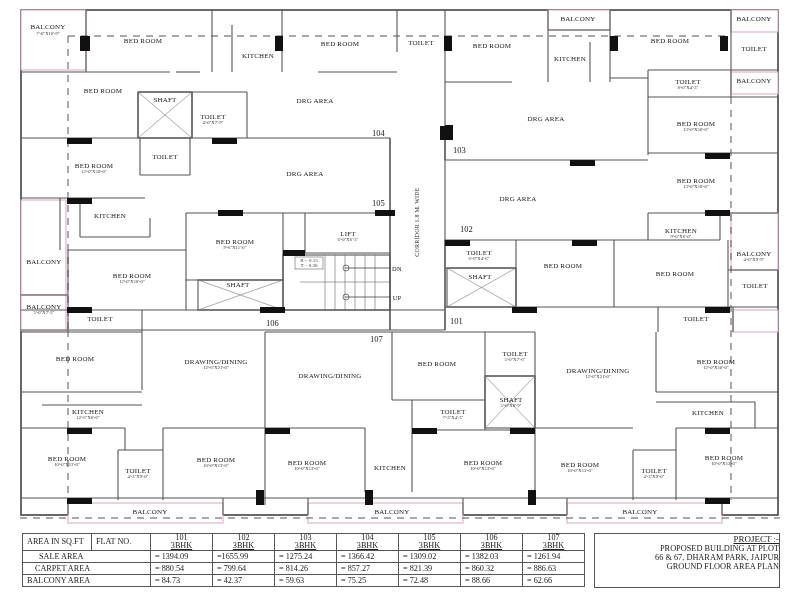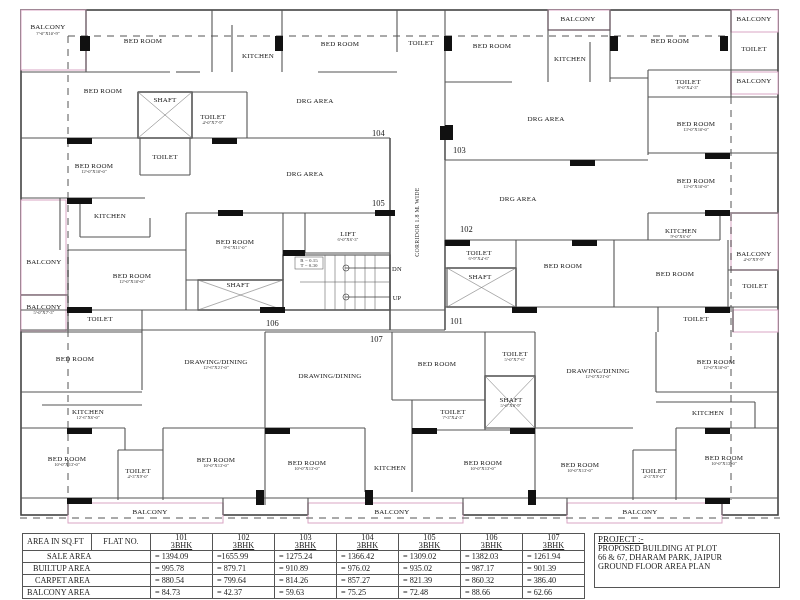--- a/index.html
+++ b/index.html
@@ -16,21 +16,21 @@
   .dash{stroke:#555;stroke-width:1;stroke-dasharray:7,6;fill:none;}
   .x{stroke:#777;stroke-width:0.6;}
 
   #area-table{position:absolute;left:22px;top:533px;border-collapse:collapse;font-size:8.2px;}
   #area-table td{border:1px solid #555;padding:0 4px;height:11px;line-height:10px;white-space:nowrap;}
   #area-table .hdr td{height:16px;}
   #area-table .val{text-align:left;width:53px;}
   #area-table .flat{text-align:center;line-height:8px;}
   #area-table .flat span{display:block;}
   #area-table .flat .t{text-decoration:underline;}
-  #project{position:absolute;left:594px;top:533px;width:186px;height:55px;border:1px solid #555;font-size:8.3px;padding-left:3px;box-sizing:border-box;}
+  #project{position:absolute;left:594px;top:533px;width:186px;height:55px;border:1px solid #555;font-size:8.3px;padding-left:3px;box-sizing:border-box;text-align:right;}
   #project .ph{text-decoration:underline;font-size:9px;line-height:10px;}
   #project .pl{line-height:9px;}
   #project .pg{line-height:9px;}
 </style>
 </head>
 <body>
 
 <div id="plan">
 <svg viewBox="0 0 800 525" xmlns="http://www.w3.org/2000/svg">
 
@@ -344,21 +344,21 @@
   <text class="lbl" x="724" y="460">BED ROOM</text>
   <text class="dim" x="724" y="465">10'-0"X13'-0"</text>
   <text class="lbl" x="640" y="514">BALCONY</text>
 </svg>
 </div>
 
 <table id="area-table">
   <tbody>
       <tr class="hdr">
     <td style="width:60px">AREA IN SQ.FT</td>
-    <td style="width:50px;text-align:center">FLAT NO.</td>
+    <td style="width:50px;text-align:left">FLAT NO.</td>
     <td class="flat val">
           <span>101</span>
           <span class="t">3BHK</span>
         </td>
     <td class="flat val">
           <span>102</span>
           <span class="t">3BHK</span>
         </td>
     <td class="flat val">
           <span>103</span>
@@ -375,48 +375,38 @@
     <td class="flat val">
           <span>106</span>
           <span class="t">3BHK</span>
         </td>
     <td class="flat val">
           <span>107</span>
           <span class="t">3BHK</span>
         </td>
   </tr>
   <tr>
-    <td colspan="2" style="padding-left:24px">SALE AREA</td>
+    <td colspan="2" style="padding-left:16px">SALE AREA</td>
     <td class="val">= 1394.09</td>
     <td class="val">=1655.99</td>
     <td class="val">= 1275.24</td>
     <td class="val">= 1366.42</td>
     <td class="val">= 1309.02</td>
     <td class="val">= 1382.03</td>
     <td class="val">= 1261.94</td>
   </tr>
   <tr>
-    <td colspan="2" style="padding-left:10px">BUILTUP AREA</td>
-    <td class="val">= 995.78</td>
-    <td class="val">= 879.71</td>
-    <td class="val">= 910.89</td>
-    <td class="val">= 976.02</td>
-    <td class="val">= 935.02</td>
-    <td class="val">= 987.17</td>
-    <td class="val">= 901.39</td>
-  </tr>
-  <tr>
     <td colspan="2" style="padding-left:12px">CARPET AREA</td>
     <td class="val">= 880.54</td>
     <td class="val">= 799.64</td>
     <td class="val">= 814.26</td>
     <td class="val">= 857.27</td>
     <td class="val">= 821.39</td>
     <td class="val">= 860.32</td>
-    <td class="val">= 386.40</td>
+    <td class="val">= 886.63</td>
   </tr>
   <tr>
     <td colspan="2" style="">BALCONY AREA</td>
     <td class="val">= 84.73</td>
     <td class="val">= 42.37</td>
     <td class="val">= 59.63</td>
     <td class="val">= 75.25</td>
     <td class="val">= 72.48</td>
     <td class="val">= 88.66</td>
     <td class="val">= 62.66</td>

